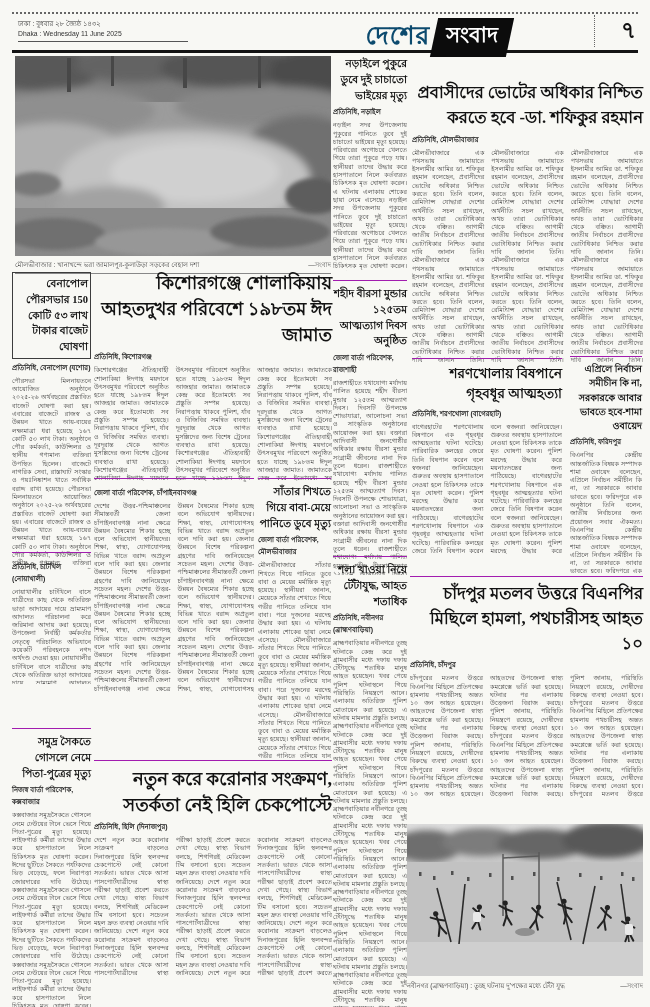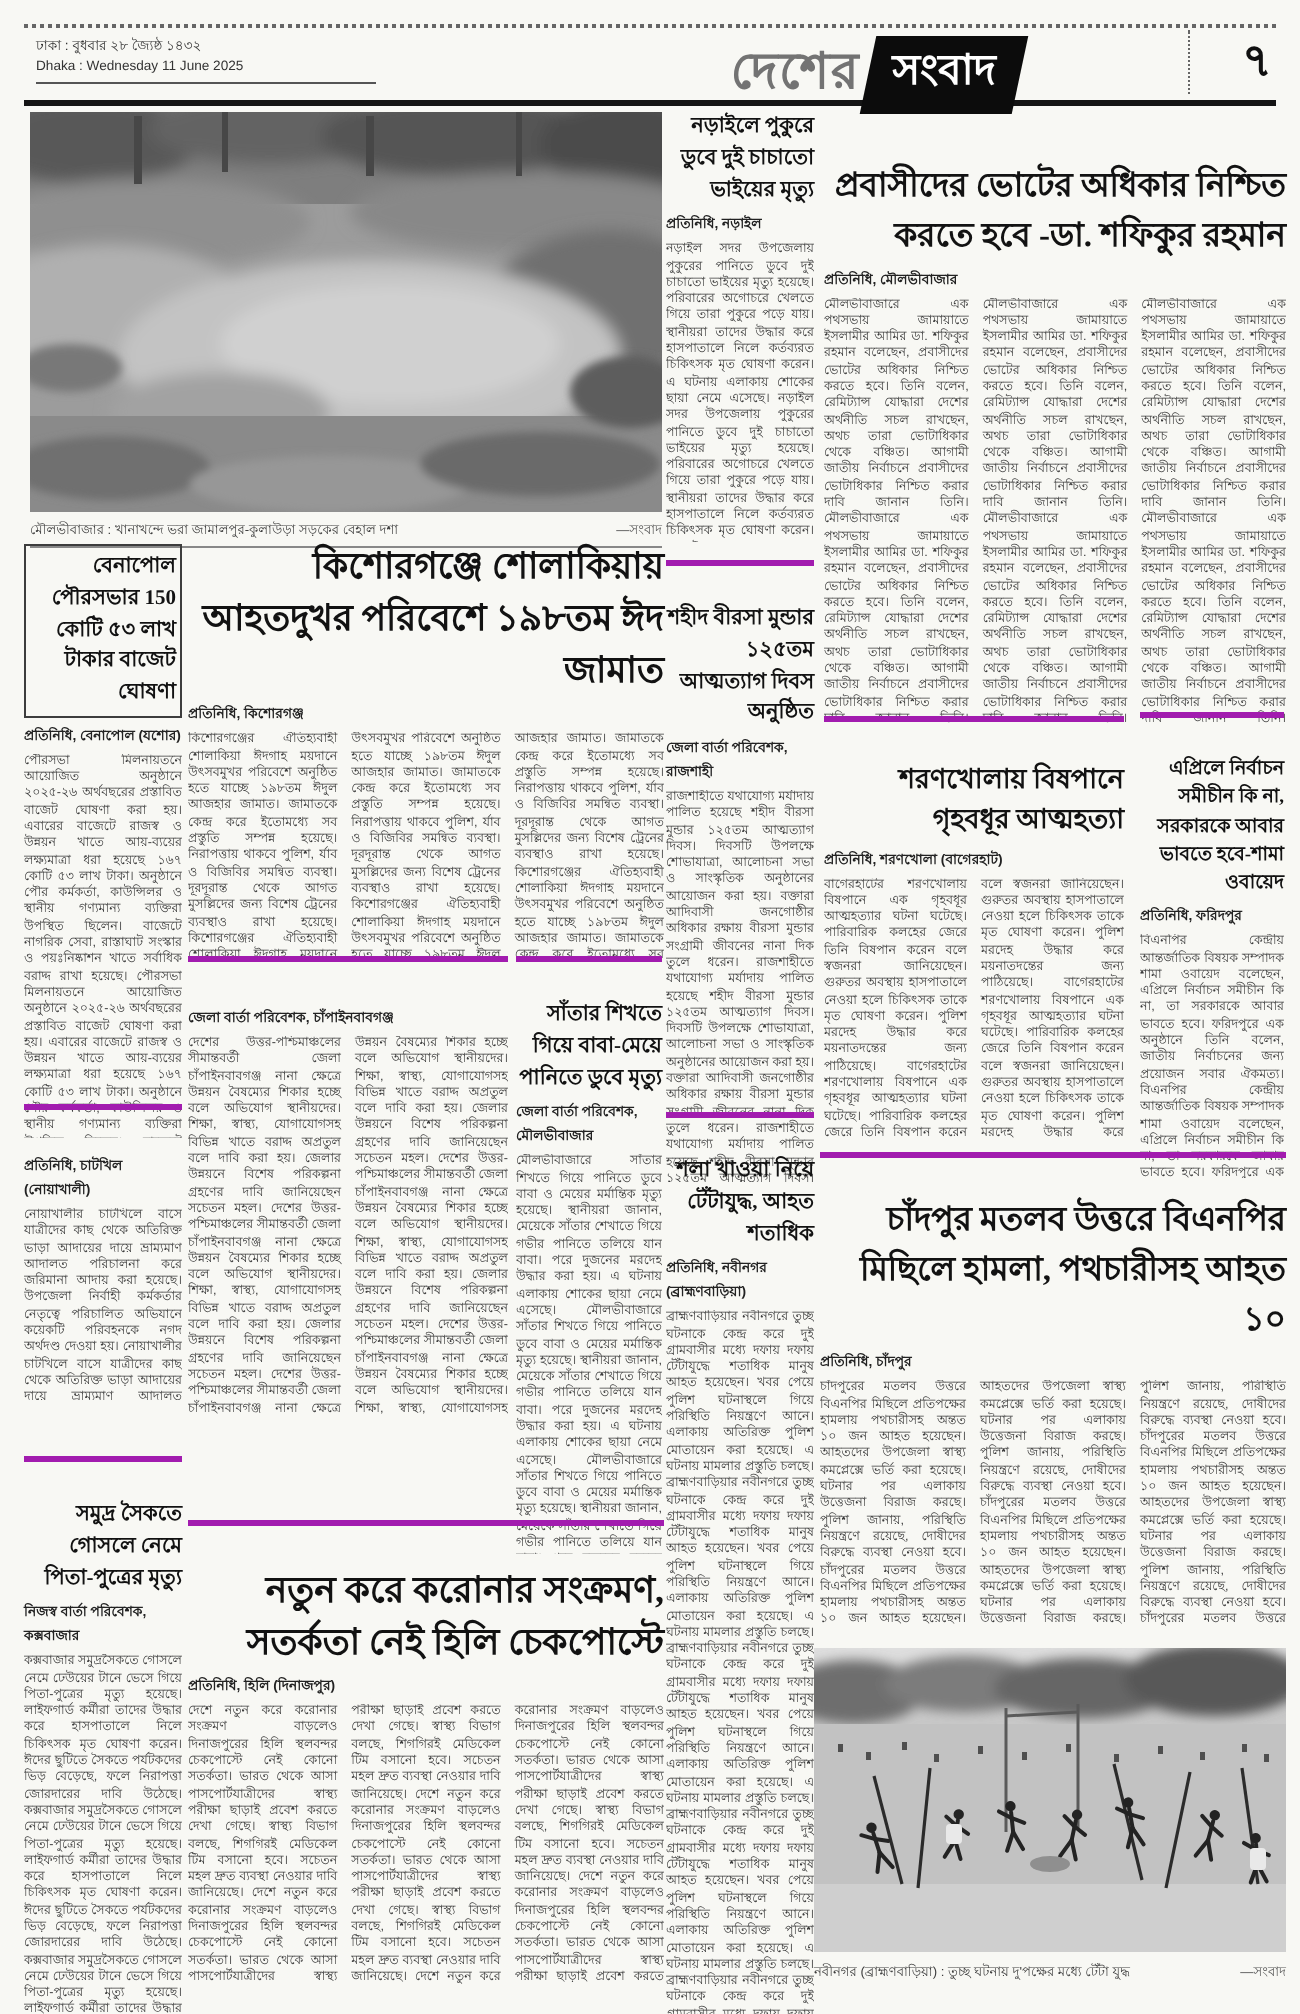--- a/index.html
+++ b/index.html
@@ -8,42 +8,42 @@
     background:#f8f8f4;color:#1a1a1a;
     font-family:"Liberation Sans", sans-serif;
     overflow:hidden;
   }
   
   .header{position:absolute;left:12px;top:12px;width:626px;height:36px;
     border-top:2px dotted #666;border-bottom:3px solid #141414;}
   .dateline{position:absolute;left:6px;top:5px;font-size:6.8px;line-height:1.45;color:#333;
     border-bottom:1px solid #555;padding-bottom:2px;width:170px;}
   .masthead{position:absolute;right:128px;top:2px;display:flex;align-items:center;gap:4px;}
-  .mast1{font-family:Liberation Mono, monospace;font-weight:700;font-size:25px;color:#737373;letter-spacing:1px;}
+  .mast1{font-family:Liberation Mono, monospace;font-weight:700;font-size:25px;color:#0c4a6e;letter-spacing:1px;}
   .mast2{background:#0c0c0c;color:#ffffff;font-family:"Liberation Serif", serif;font-weight:700;
     font-size:21px;padding:1px 12px 3px 12px;transform:skewX(-12deg);}
   .mast2 span{display:inline-block;transform:skewX(12deg);}
   .pagenum{position:absolute;right:2px;top:1px;height:32px;display:flex;align-items:center;
     border-left:1px dotted #666;padding-left:26px;font-size:23px;font-weight:700;color:#101010;}
   
   .photo{position:absolute;overflow:hidden;background:#a9a9a9;}
   .photo svg{display:block;}
   .caption{position:absolute;display:flex;justify-content:space-between;
     font-size:6.6px;color:#3d3d3d;border-bottom:1px solid #888;padding-bottom:2px;}
   .caption .credit{color:#555;}
   
   .art{position:absolute;}
   .hl{margin:0;font-family:"Liberation Serif", serif;font-weight:700;color:#121212;text-align:right;}
   .hl-xl{font-size:18px;line-height:1.45;}
   .hl-lg{font-size:16.5px;line-height:1.5;}
   .hl-md{font-size:13.5px;line-height:1.5;font-family:Liberation Serif, serif;}
   .hl-sm{font-size:10.5px;line-height:1.5;}
   .hl-xs{font-size:9.5px;line-height:1.5;}
   .boxed{border:1px solid #3d3d3d;padding:3px 2px;}
-  .rule-top{border-top:3px solid #a21caf;padding-top:19px;}
+  .rule-top{border-top:1px solid #a21caf;padding-top:5px;}
   .byline{margin:3px 0 3px;font-size:6.9px;font-weight:700;color:#222;}
   .bd{font-size:6.3px;line-height:1.32;text-align:justify;color:#3a3a3a;overflow:hidden;}
   .cols-2{column-count:2;column-gap:7px;}
   .cols-3{column-count:3;column-gap:7px;}
 </style>
 </head>
 <body>
 
 <div class="page">
 

